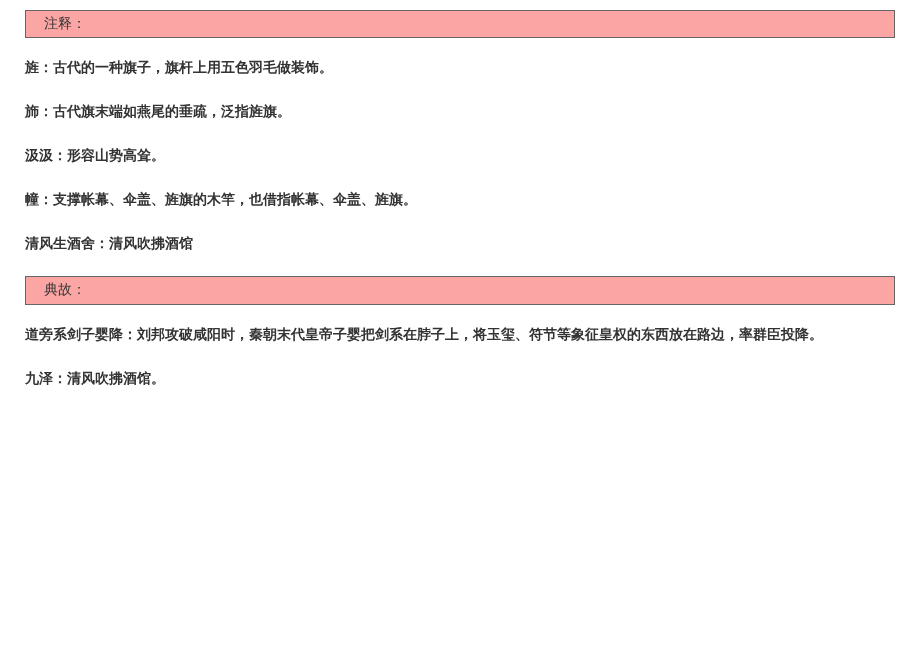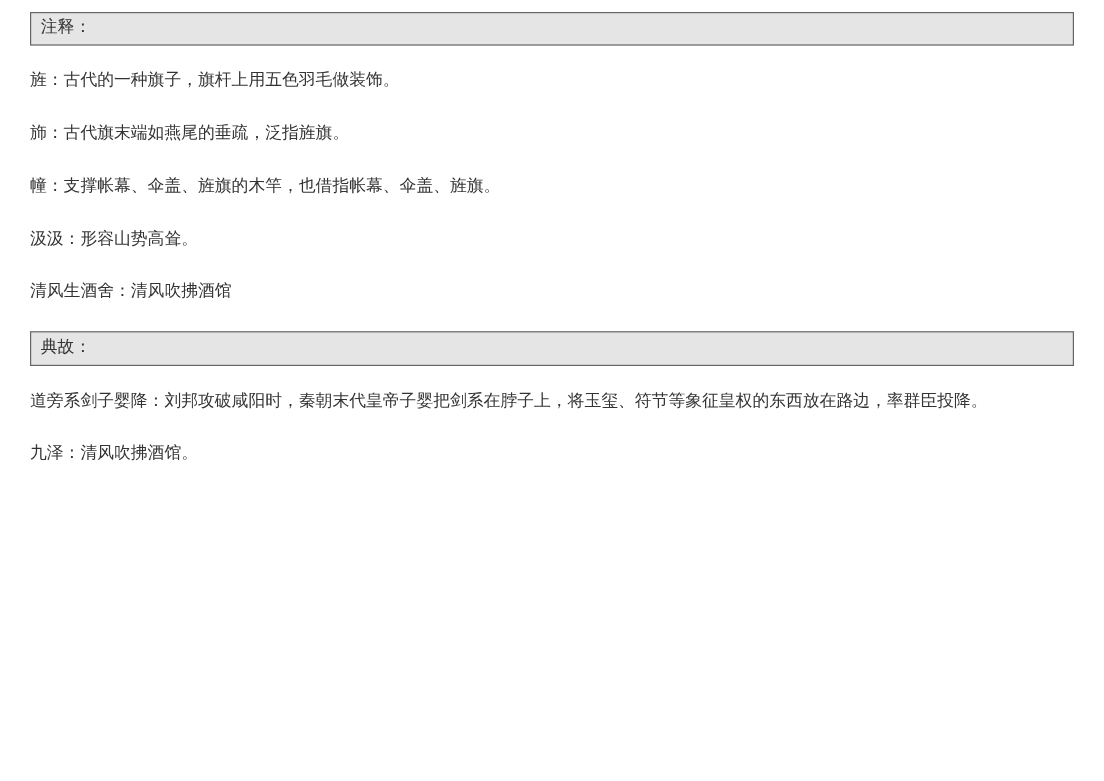--- a/index.html
+++ b/index.html
@@ -11,44 +11,45 @@
       font-family: "SimSun", "宋体", serif;
       font-size: 14px;
       line-height: 1.6;
       color: #333;
       background: #fff;
       padding: 10px 25px;
       width: 920px;
     }
     .section-header {
       border: 1px solid #666;
-      padding: 2px 8px;
+      padding: 2px 18px;
       margin-top: 18px;
-      background: #e5e5e5;
+      background: #fca5a5;
     }
     .section-header:first-child {
       margin-top: 0;
     }
     .entry {
       margin: 16px 0;
       line-height: 2;
+      font-weight: bold;
     }
   </style>
 </head>
 <body>
 
 <div>
 
   <div class="section-header">
     <span>注释：</span>
   </div>
   <div class="entry"><span>旌：古代的一种旗子，旗杆上用五色羽毛做装饰。</span></div>
   <div class="entry"><span>斾：古代旗末端如燕尾的垂疏，泛指旌旗。</span></div>
+  <div class="entry"><span>汲汲：形容山势高耸。</span></div>
   <div class="entry"><span>幢：支撑帐幕、伞盖、旌旗的木竿，也借指帐幕、伞盖、旌旗。</span></div>
-  <div class="entry"><span>汲汲：形容山势高耸。</span></div>
   <div class="entry"><span>清风生酒舍：清风吹拂酒馆</span></div>
 
   <div class="section-header">
     <span>典故：</span>
   </div>
   <div class="entry"><span>道旁系剑子婴降：刘邦攻破咸阳时，秦朝末代皇帝子婴把剑系在脖子上，将玉玺、符节等象征皇权的东西放在路边，率群臣投降。</span></div>
 
   <div class="entry"><span>九泽：清风吹拂酒馆。</span></div>
 
 </div>

